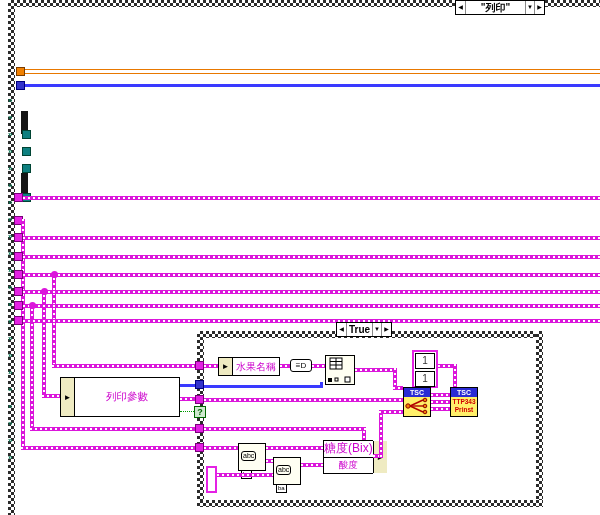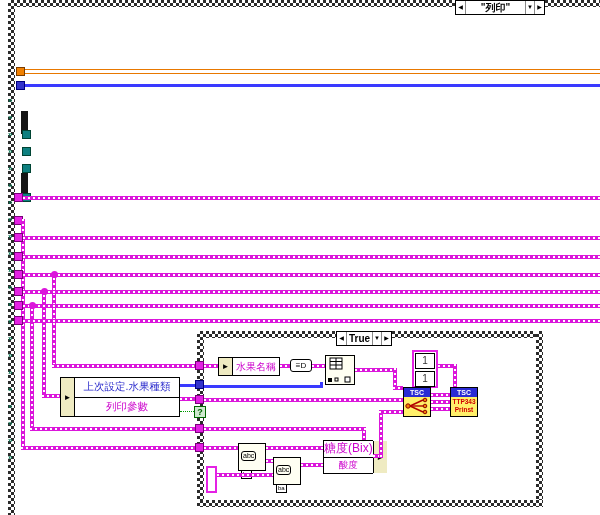--- a/index.html
+++ b/index.html
@@ -122,39 +122,36 @@
   <div class="hw" style="left:52px;top:364px;width:145px;"></div>
   <div class="hw" style="left:42px;top:394px;width:18px;"></div>
   <div class="hw" style="left:30px;top:427px;width:167px;"></div>
   <div class="hw" style="left:21px;top:446px;width:176px;"></div>
 
   <div class="ubn" style="left:60px;top:377px;width:120px;height:40px;">
     <div class="ubn-col">
         <span>►</span>
       </div>
     <div class="ubn-rows">
-      <div class="ubn-row t-blue">
-          <span>上次設定.水果種類</span>
-        </div>
       <div class="ubn-row t-pink">
           <span>列印參數</span>
         </div>
     </div>
   </div>
 
   <div class="bluew" style="left:180px;top:384px;width:15px;"></div>
   <div class="hw" style="left:180px;top:397px;width:16px;"></div>
   <div class="greenw" style="left:180px;top:411px;width:14px;"></div>
 
   <div class="abs checker" style="left:197px;top:331px;width:346px;height:7px;"></div>
   <div class="abs checker" style="left:197px;top:331px;width:7px;height:176px;"></div>
   <div class="abs checker" style="left:536px;top:331px;width:7px;height:176px;"></div>
   <div class="abs checker" style="left:197px;top:500px;width:346px;height:7px;"></div>
 
-  <div class="sel" style="left:336px;top:331px;width:56px;height:15px;">
+  <div class="sel" style="left:336px;top:322px;width:56px;height:15px;">
     <div class="selbtn" style="border-right:1px solid #888;"><span>◀</span></div>
     <div class="sellab">True</div>
     <div class="seldown">▼</div>
     <div class="selbtn" style="border-left:1px solid #888;"><span>▶</span></div>
   </div>
 
   <div class="tun" style="left:195px;top:361px;"></div>
   <div class="abs" style="left:195px;top:380px;width:9px;height:9px;background:#3333CC;border:1px solid #000080;box-sizing:border-box;"></div>
   <div class="tun" style="left:195px;top:395px;"></div>
   <div class="qterm" style="left:194px;top:406px;"><span>?</span></div>

